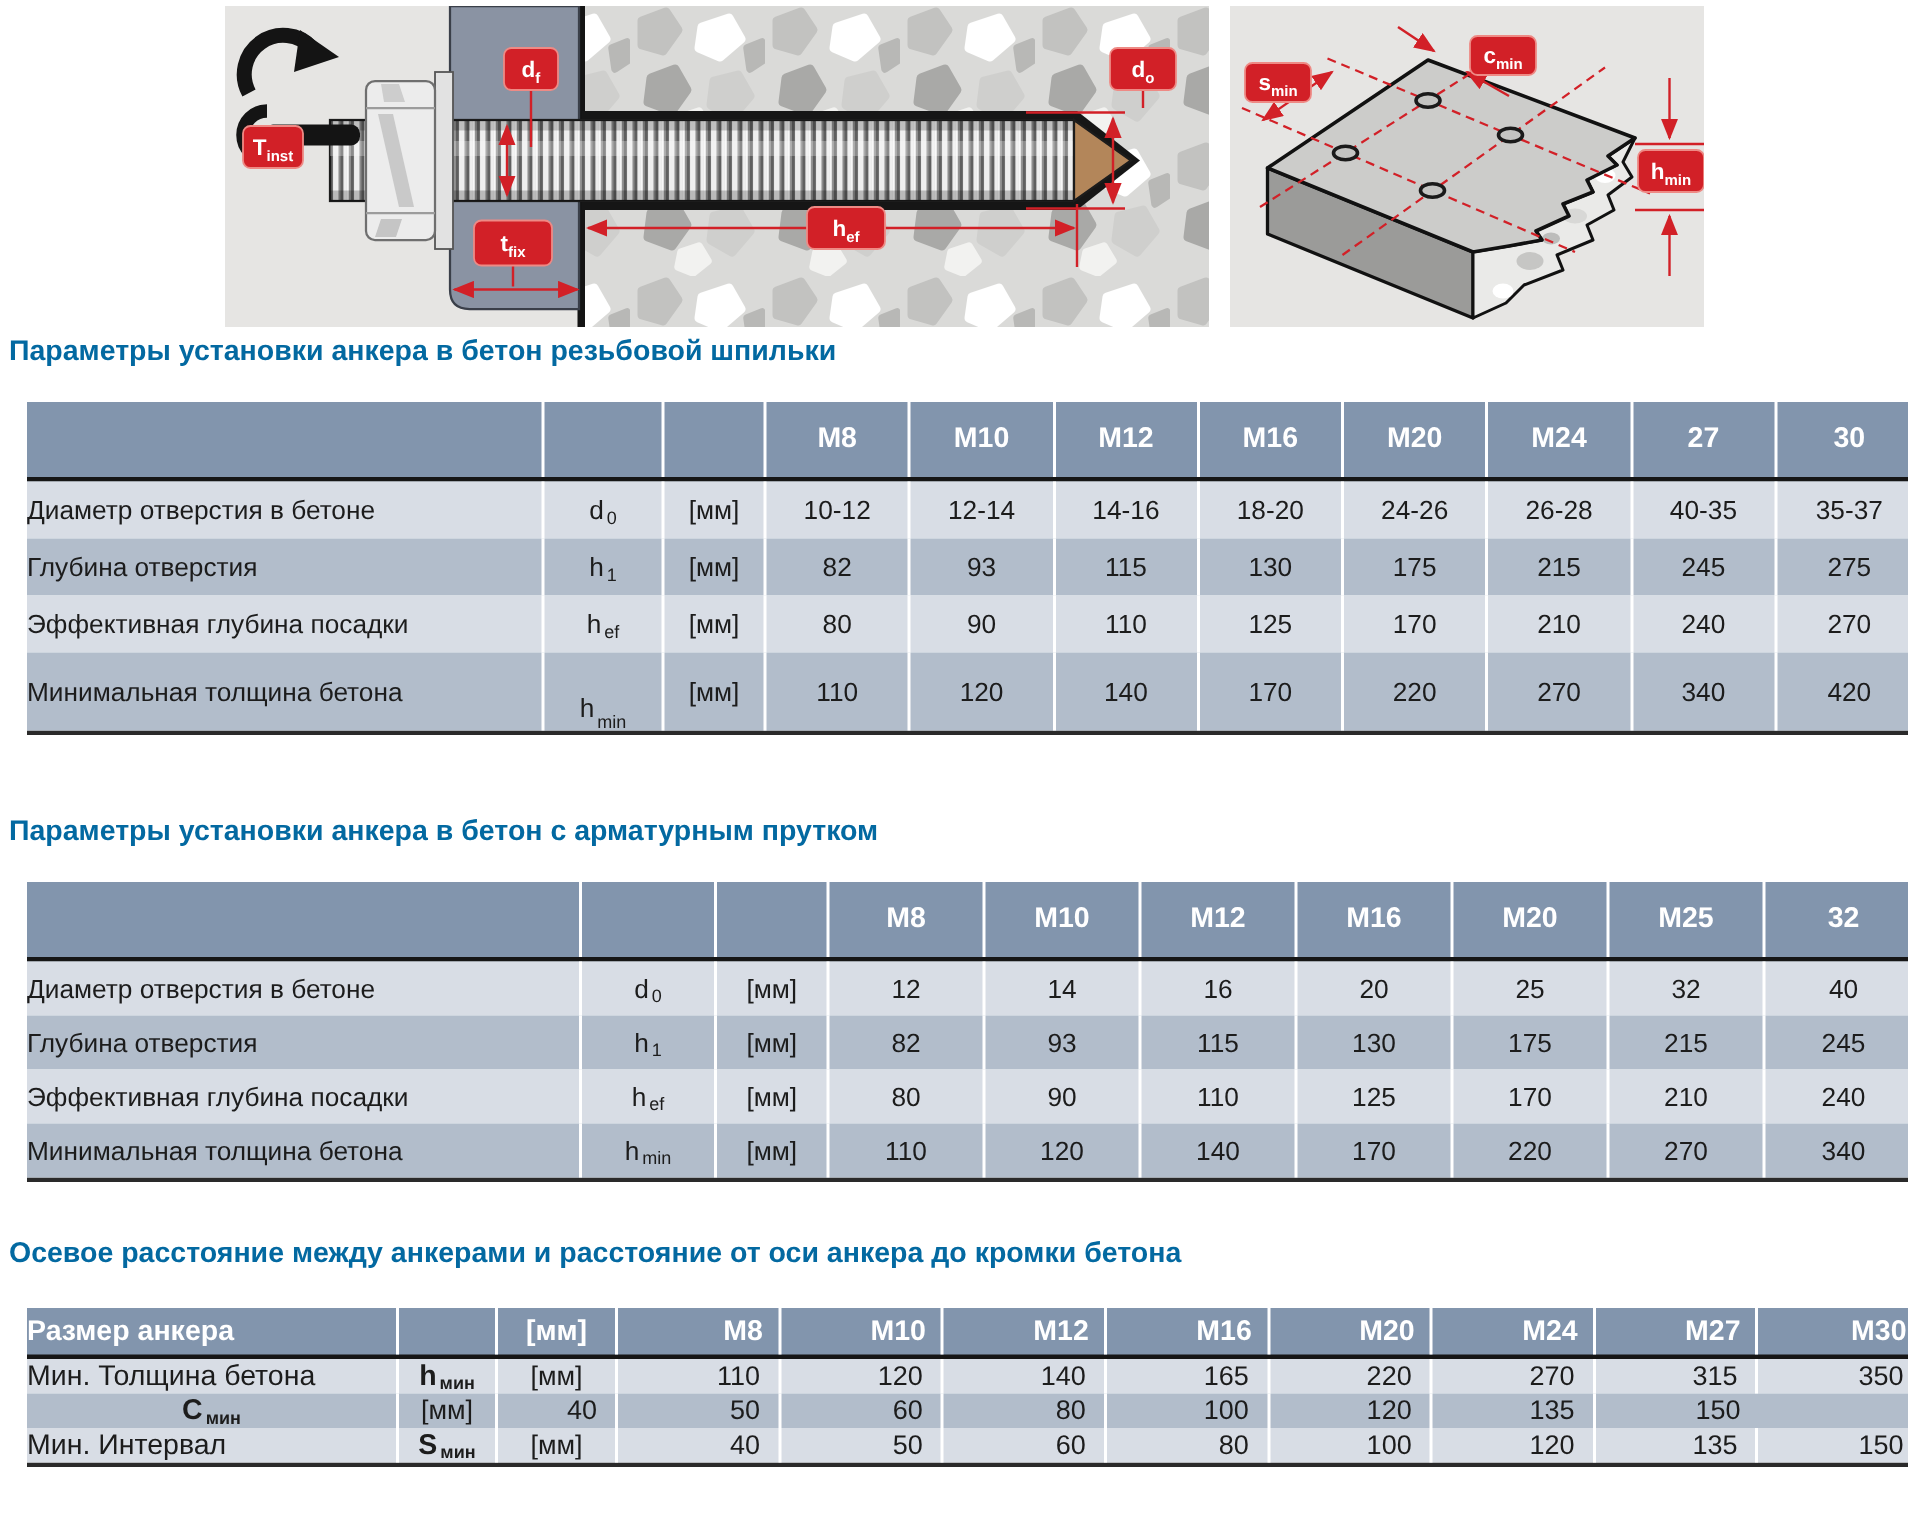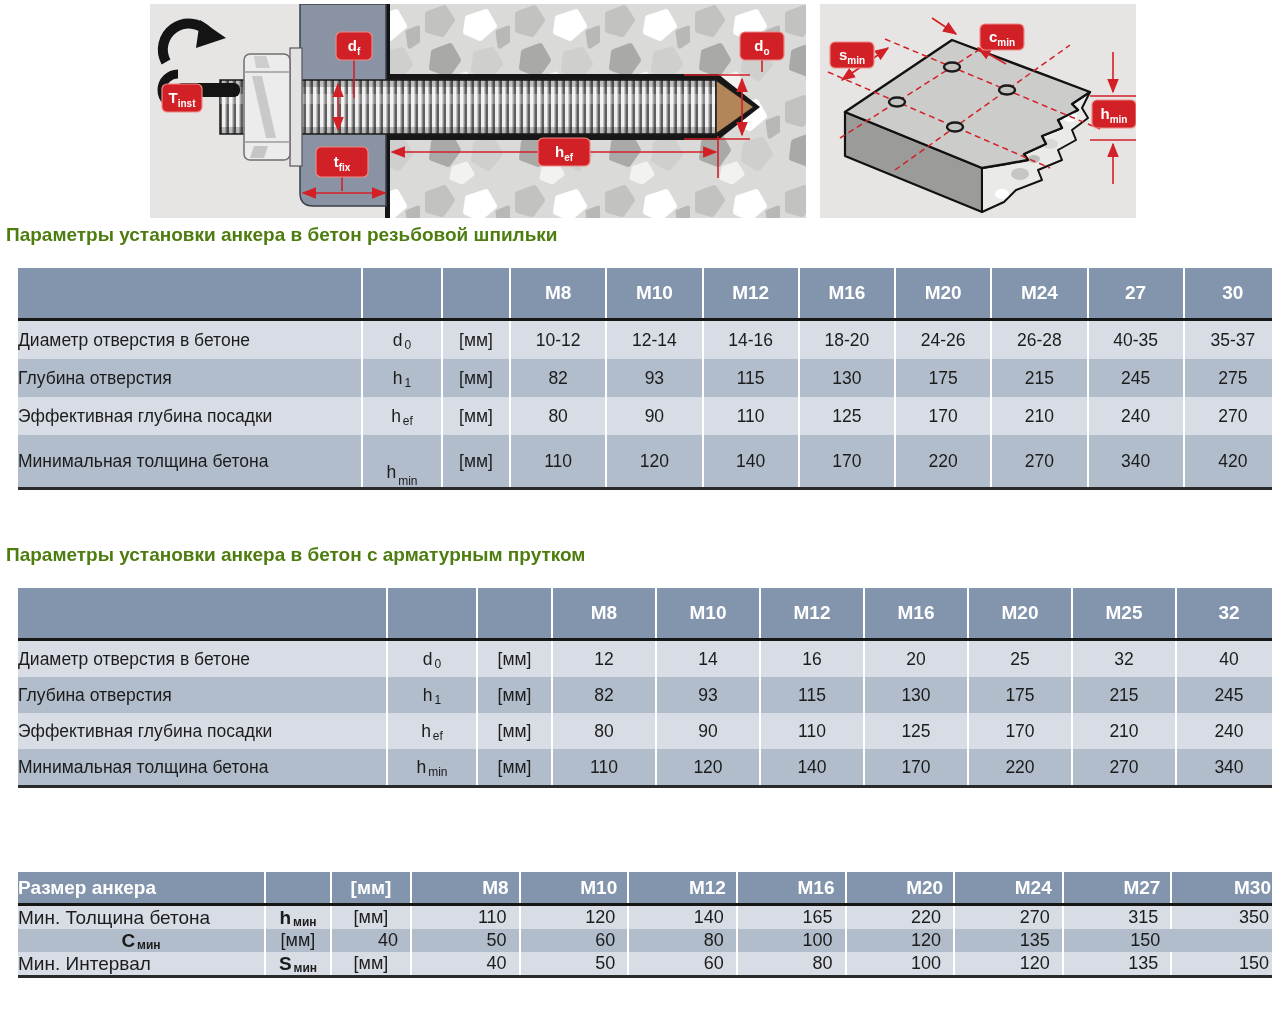--- a/index.html
+++ b/index.html
@@ -1,18 +1,18 @@
 <!DOCTYPE html>
 <html style="--c-accent_red: #d22027; --c-header_bg: #8295ad; --c-row_light: #d8dde5; --c-row_dark: #b2bdcb; --c-table_line: #2a2a2a; --c-plate_gray: #8a93a3;"><head>
 <meta charset="utf-8">
 <style>
   html,body{margin:0;padding:0;background:#fff;}
   .page{position:relative;width:1272px;height:1015px;background:#fff;overflow:hidden;
         font-family:"Liberation Sans",sans-serif;color:#1c1c1c;}
-  .title{position:absolute;left:6px;margin:0;font-size:19px;font-weight:bold;color:#4d7c0f;white-space:nowrap;}
+  .title{position:absolute;left:6px;margin:0;font-size:19px;font-weight:bold;color:#0369a1;white-space:nowrap;}
   .t1{top:224px}.t2{top:544px}.t3{top:825px}
   .diag{position:absolute;top:4px;}
   .diagL{left:150px}.diagR{left:820px}
 
   .tbl{position:absolute;left:18px;width:1263px;border-bottom:3px solid var(--c-table_line,#2a2a2a);}
   .tbl1{top:268px;--cols:345px 80px 68px repeat(8,1fr);}
   .tbl2{top:588px;--cols:370px 90px 75px repeat(7,1fr);}
   .tbl3{top:872px;--cols:248px 66px 80px repeat(8,1fr);}
   .row{display:grid;grid-template-columns:var(--cols);}
   .hdr{background:var(--c-header_bg,#8295ad);border-bottom:3px solid #161616;color:#fff;font-weight:bold;font-size:19px;}
@@ -343,20 +343,21 @@
         <div class="cell val">110</div>
         <div class="cell val">120</div>
         <div class="cell val">140</div>
         <div class="cell val">170</div>
         <div class="cell val">220</div>
         <div class="cell val">270</div>
         <div class="cell val">340</div>
       </div>
     </div>
 
+  <h2 class="title t3">Осевое расстояние между анкерами и расстояние от оси анкера до кромки бетона</h2>
   <div class="tbl tbl3" id="table3">
       <div class="row hdr">
         <div class="cell h-label">Размер анкера</div>
         <div class="cell h-param"></div>
         <div class="cell h-unit">[мм]</div>
         <div class="cell h-size">M8</div>
         <div class="cell h-size">M10</div>
         <div class="cell h-size">M12</div>
         <div class="cell h-size">M16</div>
         <div class="cell h-size">M20</div>

